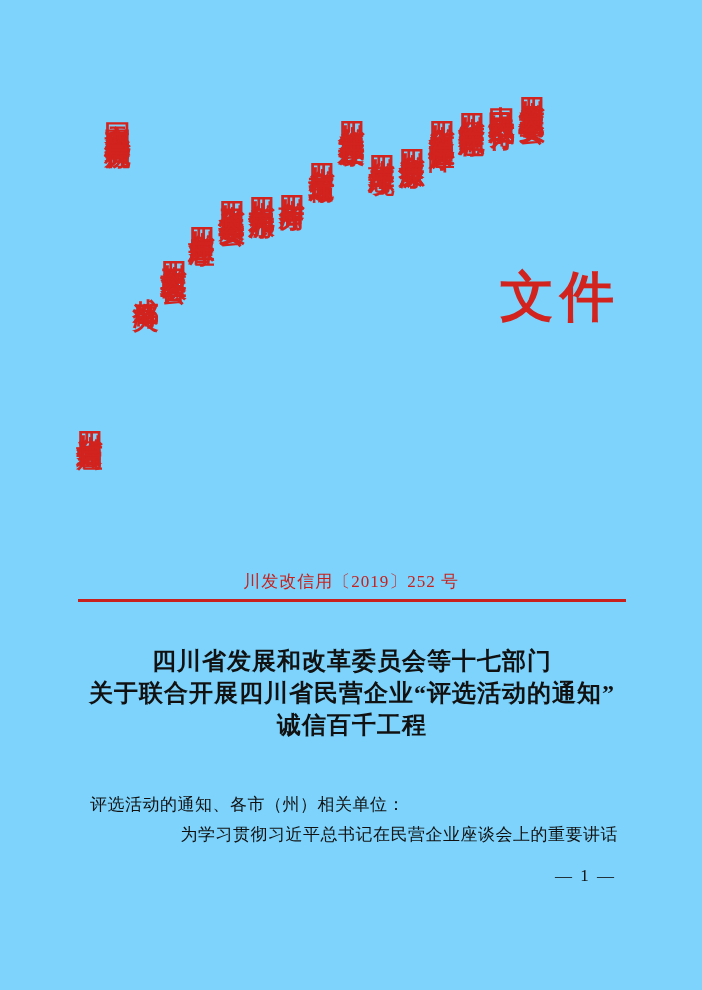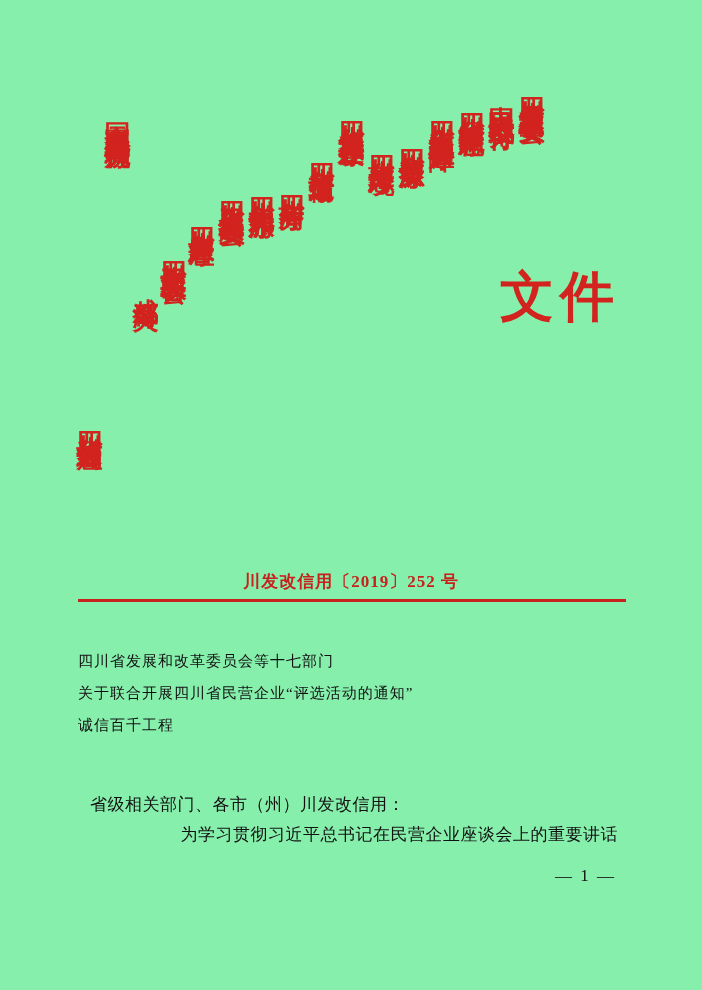--- a/index.html
+++ b/index.html
@@ -12,21 +12,21 @@
     height: 990px;
     position: relative;
     font-family: "Liberation Serif", "DejaVu Serif", serif;
     color: #1a1a1a;
     overflow: hidden;
   }
 
   .page {
     position: absolute;
     inset: 0;
-    background: #86efac;
+    background: #7dd3fc;
   }
 
   
   .masthead {
     position: absolute;
     left: 78px;
     top: 72px;
     width: 548px;
     height: 470px;
   }
@@ -68,42 +68,43 @@
 
   
   .docnum {
     position: absolute;
     left: 0;
     right: 0;
     top: 570px;
     text-align: center;
     color: #c8201c;
     font-size: 17px;
-    font-weight: bold;
+    font-weight: normal;
     letter-spacing: 1px;
   }
 
   .red-rule {
     position: absolute;
     left: 78px;
     top: 599px;
     width: 548px;
     height: 2.5px;
     background: #c8201c;
   }
 
   
   .title-block {
     position: absolute;
     left: 78px;
     top: 645px;
     width: 548px;
+    text-align: center;
     color: #111;
-    font-size: 15px;
-    font-weight: normal;
+    font-size: 24px;
+    font-weight: bold;
     line-height: 32px;
     letter-spacing: 1px;
   }
   .title-line { display: block; }
 
   
   .body-block {
     position: absolute;
     left: 90px;
     top: 790px;
@@ -156,19 +157,19 @@
   <div class="docnum">川发改信用〔2019〕252 号</div>
   <div class="red-rule"></div>
 
   <div class="title-block">
     <span class="title-line">四川省发展和改革委员会等十七部门</span>
     <span class="title-line">关于联合开展四川省民营企业“评选活动的通知”</span>
     <span class="title-line">诚信百千工程</span>
   </div>
 
   <div class="body-block">
-    <p class="body-para">省级相关部门、各市（州）川发改信用：</p>
+    <p class="body-para">评选活动的通知、各市（州）相关单位：</p>
     <p class="body-para indent">为学习贯彻习近平总书记在民营企业座谈会上的重要讲话</p>
   </div>
 
   <div class="page-number">— 1 —</div>
 
 </div>
 
 </body></html>

